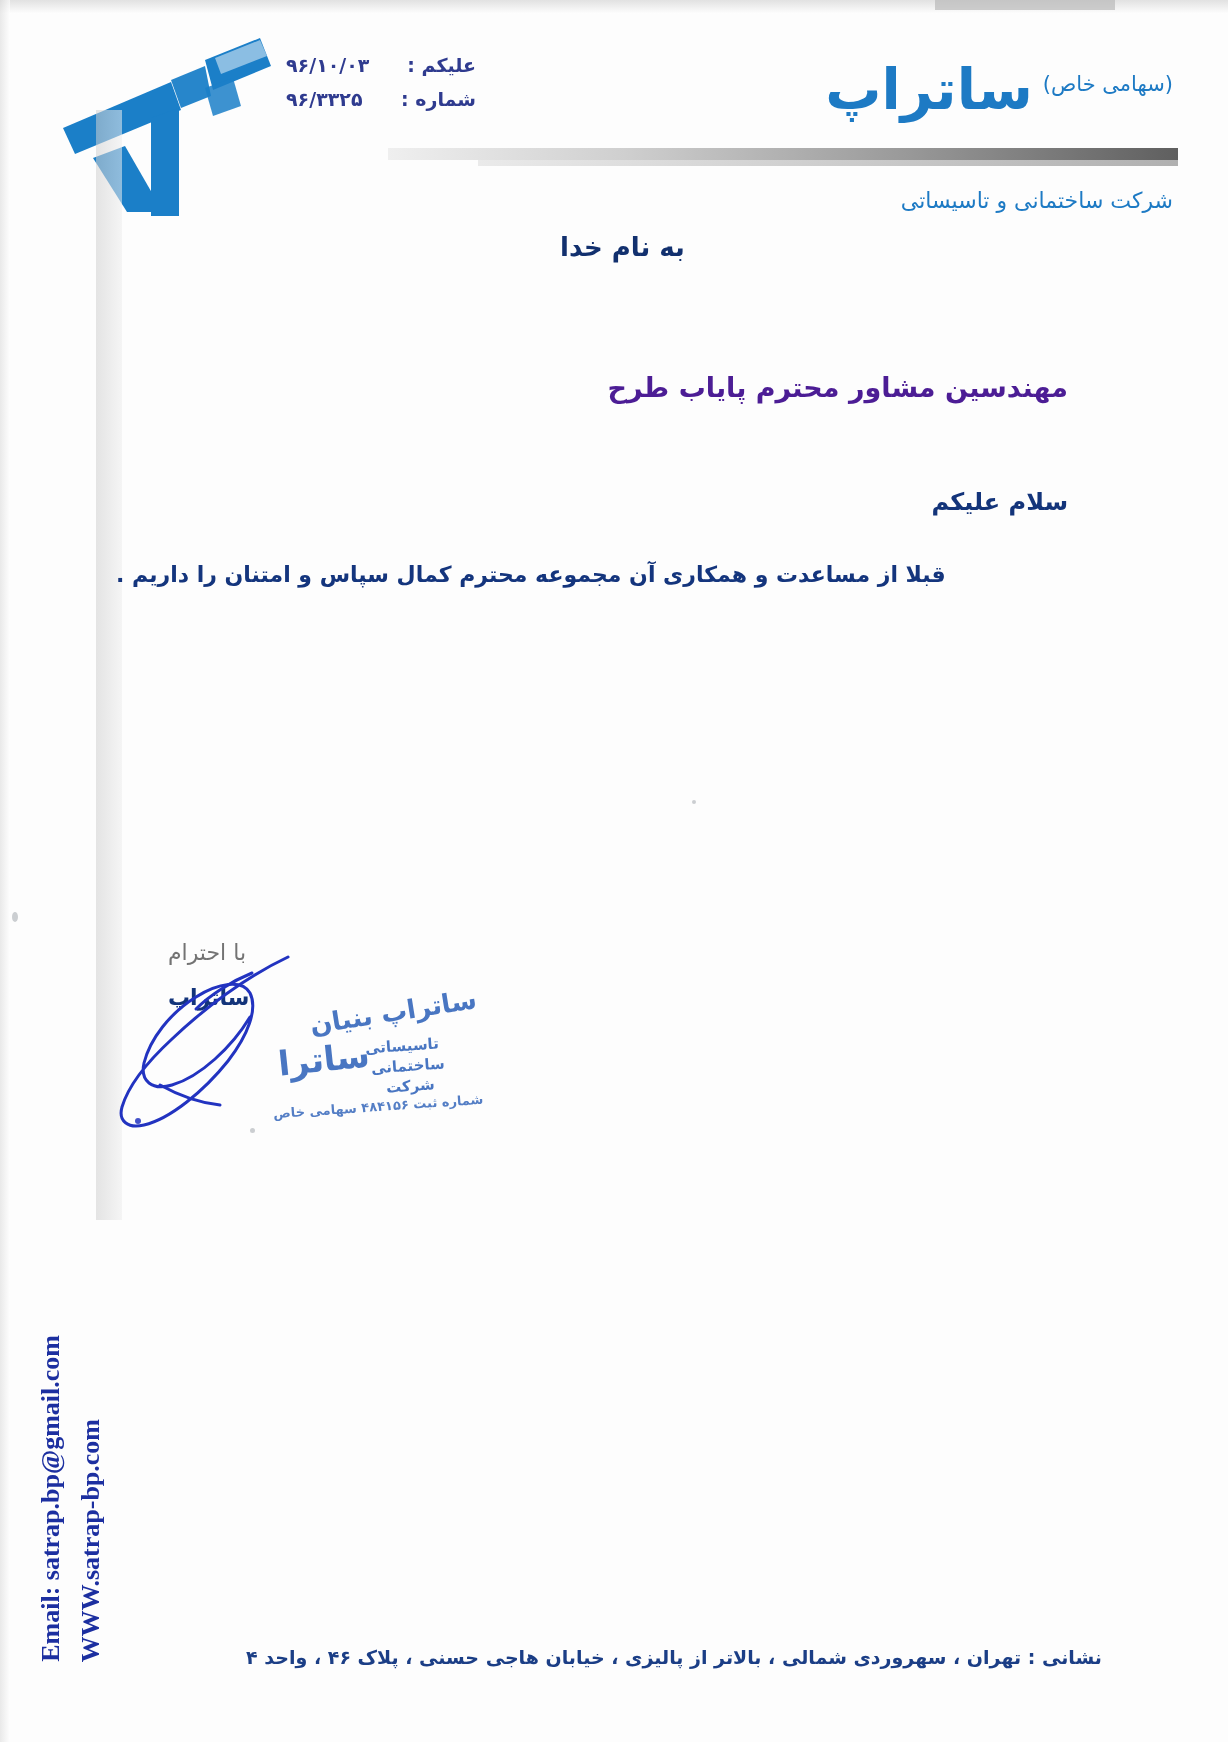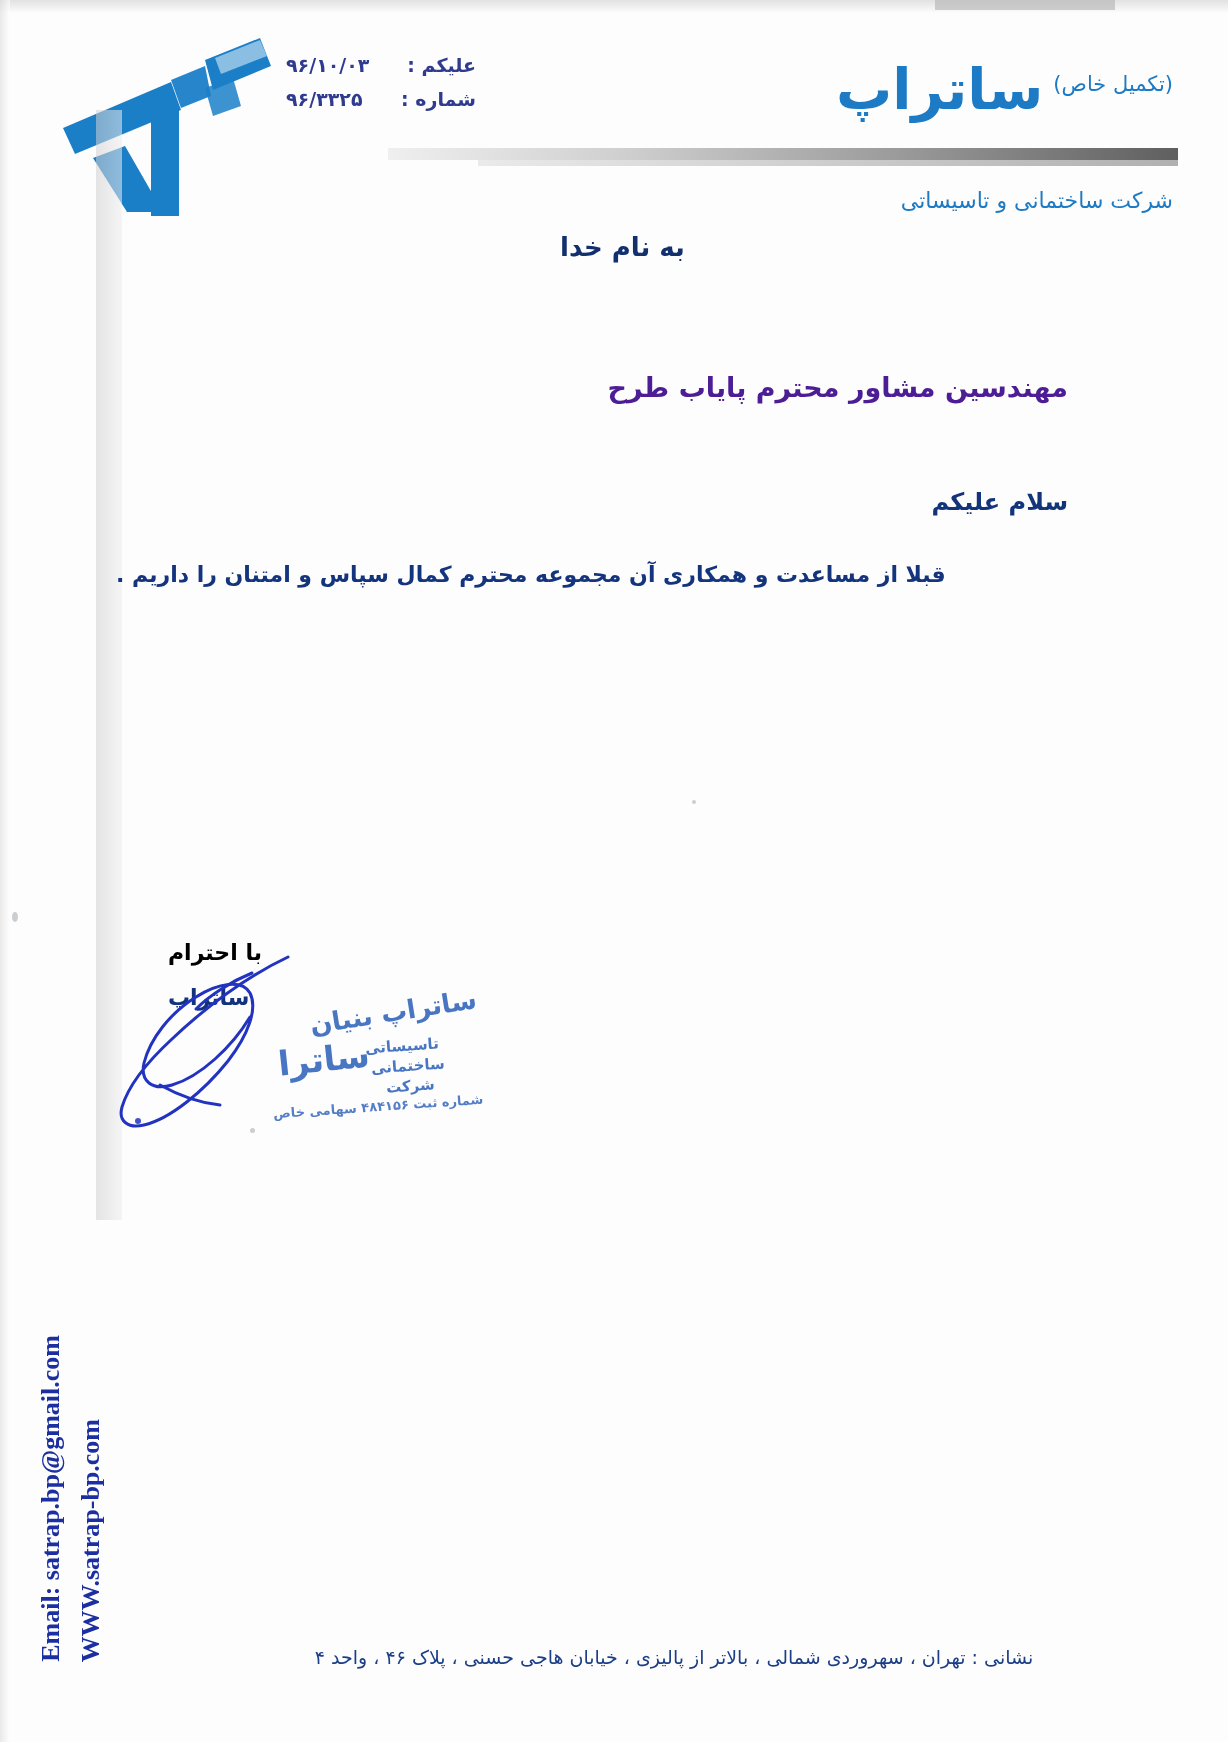--- a/index.html
+++ b/index.html
@@ -173,22 +173,22 @@
   }
   .body-text p { margin: 0 0 6px 0; }
   .body-text p.last { text-align: left; }
 
   
   .sign-regards {
     position: absolute;
     top: 940px;
     left: 168px;
     font-size: 22px;
-    color: #000000;
-    font-weight: 700;
+    color: #737373;
+    font-weight: 400;
     direction: rtl;
   }
   .sign-company {
     position: absolute;
     top: 985px;
     left: 168px;
     font-size: 22px;
     color: #13347a;
     font-weight: 700;
     direction: rtl;
@@ -289,21 +289,21 @@
   .footer {
     position: absolute;
     bottom: 66px;
     right: 0;
     left: 0;
     text-align: center;
     direction: rtl;
     color: #1b3e86;
     font-size: 19px;
     line-height: 38px;
-    font-weight: 400;
+    font-weight: 700;
     padding-left: 120px;
   }
   .footer .f-line2 { letter-spacing: .5px; }
 
   .speck {
     position: absolute;
     background: #9aa0a6;
     border-radius: 50%;
     opacity: .5;
   }
@@ -338,21 +338,21 @@
       <span class="lbl">علیکم :</span>
       <span class="val">۹۶/۱۰/۰۳</span>
     </div>
     <div class="row">
       <span class="lbl">شماره :</span>
       <span class="val">۹۶/۳۳۲۵</span>
     </div>
   </div>
 
   <div class="brand">
-    <span class="brand-sub">(تکمیل خاص)</span><span class="brand-name">ساتراپ</span>
+    <span class="brand-sub">(سهامی خاص)</span><span class="brand-name">ساتراپ</span>
   </div>
   <div class="brand-rule"></div>
   <div class="brand-rule2"></div>
   <div class="brand-desc">شرکت ساختمانی و تاسیساتی</div>
 
   <div class="left-bar"></div>
 
   <div class="basmala">به نام خدا</div>
   <div class="recipient">مهندسین مشاور محترم پایاب طرح</div>
   <div class="salutation">سلام علیکم</div>

